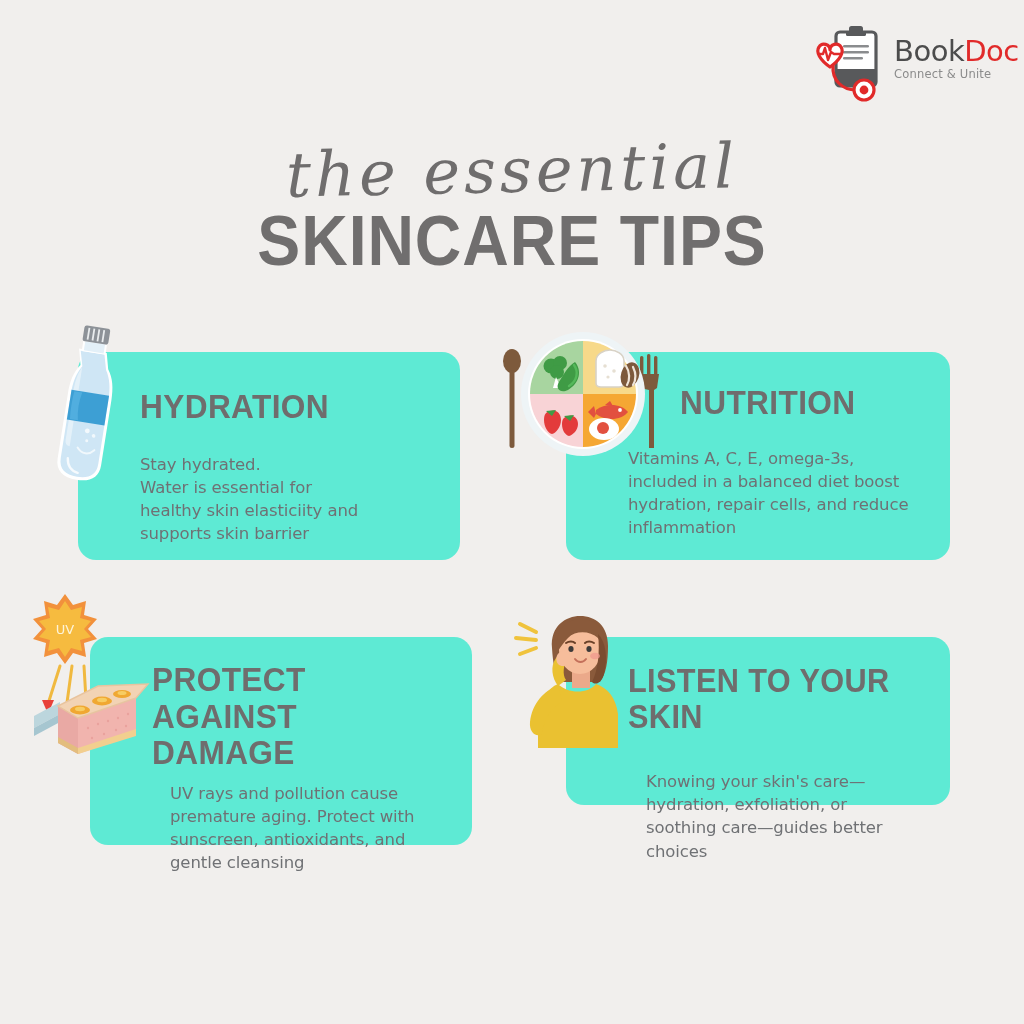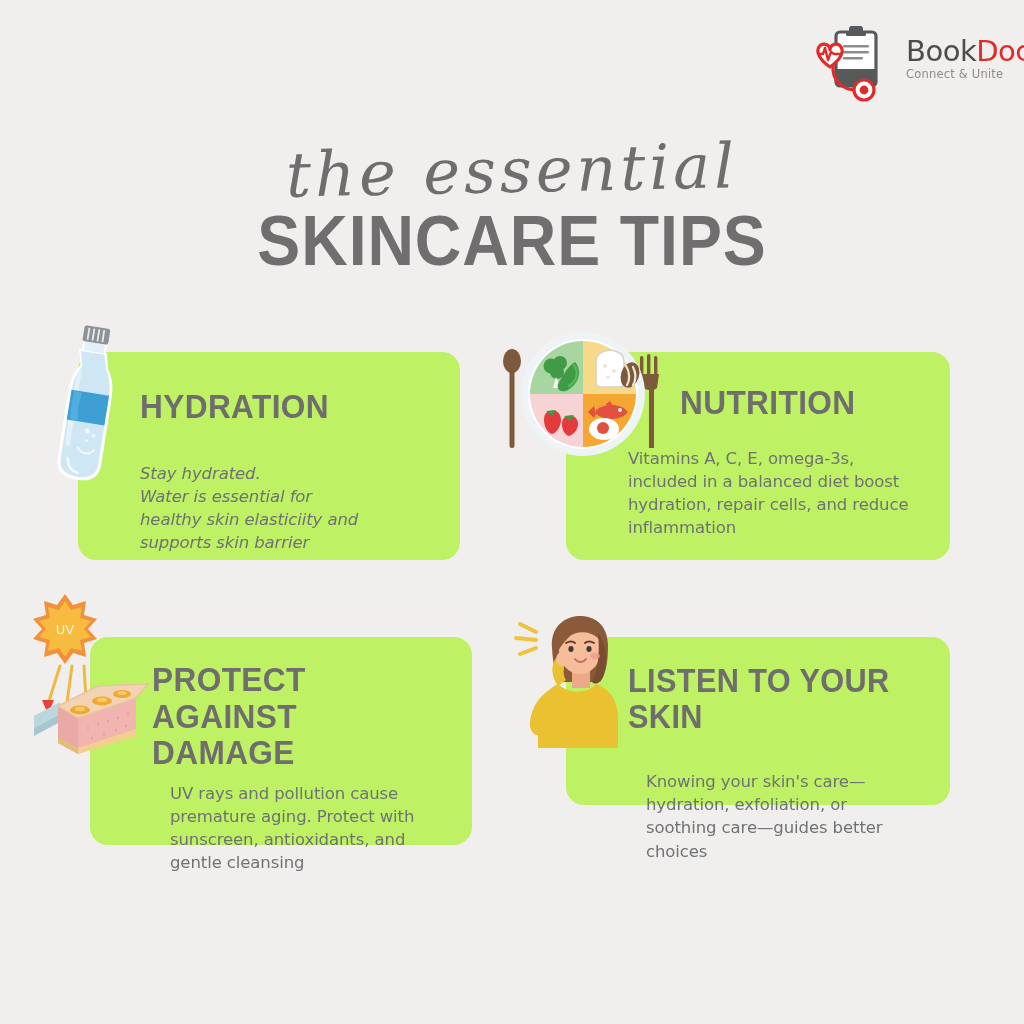--- a/index.html
+++ b/index.html
@@ -17,21 +17,21 @@
 
   
   #brand-logo {
     position: absolute;
     top: 22px;
     left: 812px;
     width: 200px;
     height: 80px;
     display: flex;
     align-items: center;
-    gap: 16px;
+    gap: 4px;
   }
   #brand-logo .logo-mark {
     width: 78px;
     height: 80px;
     flex: 0 0 78px;
   }
   #brand-logo .logo-words {
     display: flex;
     flex-direction: column;
     justify-content: center;
@@ -81,21 +81,21 @@
     font-size: 70px;
     color: #706e6e;
     letter-spacing: 1px;
     line-height: 1;
     transform: scaleX(0.92);
   }
 
   
   .card {
     position: absolute;
-    background: #bef264;
+    background: #5eead4;
     border-radius: 18px;
     box-sizing: border-box;
   }
   .card-text {
     position: absolute;
     left: 62px;
     right: 18px;
     top: 0;
     bottom: 0;
     display: flex;
@@ -121,21 +121,21 @@
     white-space: pre-line;
     letter-spacing: -0.1px;
   }
 
   #card-hydration { left: 78px;  top: 352px; width: 382px; height: 208px; }
   #card-nutrition { left: 566px; top: 352px; width: 384px; height: 208px; }
   #card-protect   { left: 90px;  top: 637px; width: 382px; height: 208px; }
   #card-listen    { left: 566px; top: 637px; width: 384px; height: 168px; }
 
   #card-hydration .card-heading { margin-top: 36px; }
-  #card-hydration .card-body    { margin-top: 37px; font-style: italic; }
+  #card-hydration .card-body    { margin-top: 28px; }
   #card-nutrition .card-heading { margin-top: 32px; margin-left: 52px; }
   #card-nutrition .card-body    { margin-top: 26px; }
   #card-protect   .card-heading { margin-top: 24px; }
   #card-protect   .card-body    { margin-top: 11px; margin-left: 18px; }
   #card-listen    .card-heading { margin-top: 26px; font-size: 33px; }
   #card-listen    .card-body    { margin-top: 36px; margin-left: 18px; }
 
   
   .icon-art { position: absolute; text-decoration: underline; }
   #icon-water-bottle { left: 36px;  top: 322px; width: 96px;  height: 170px; }

